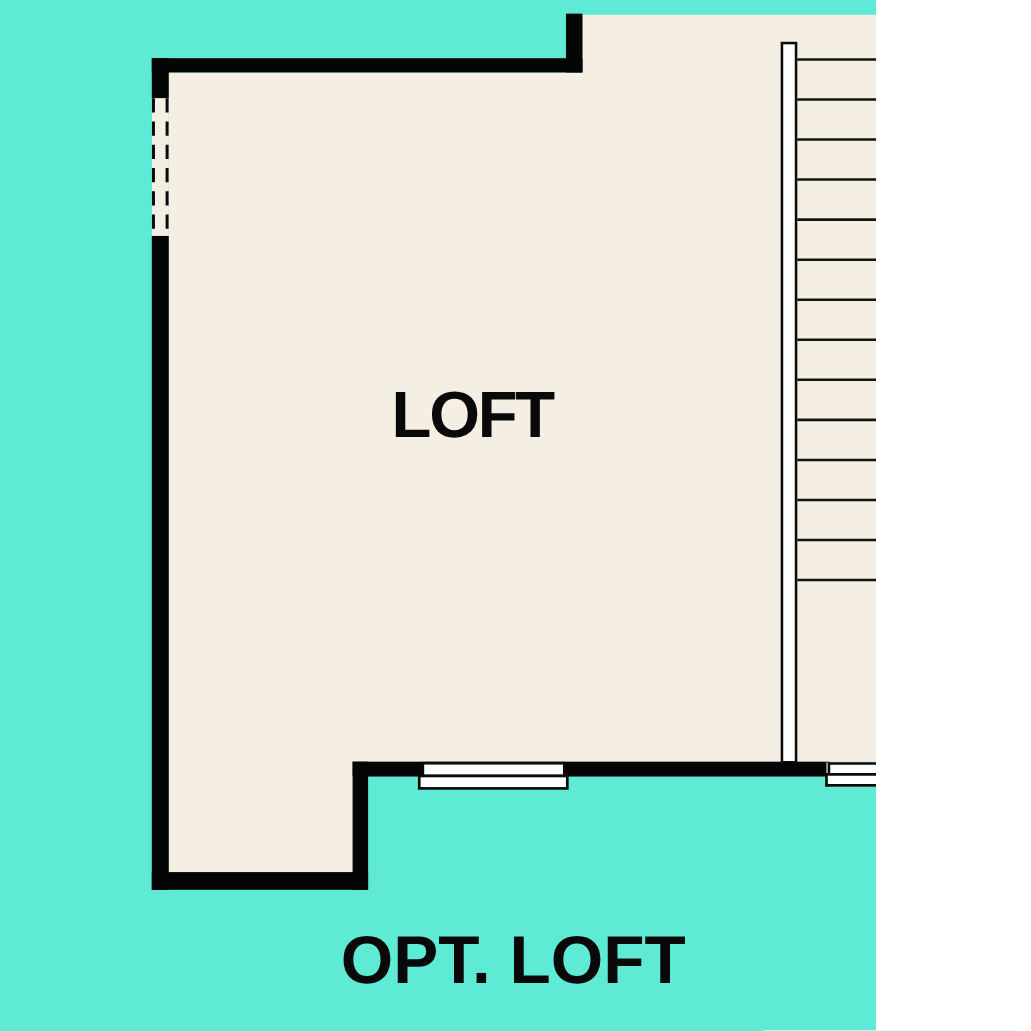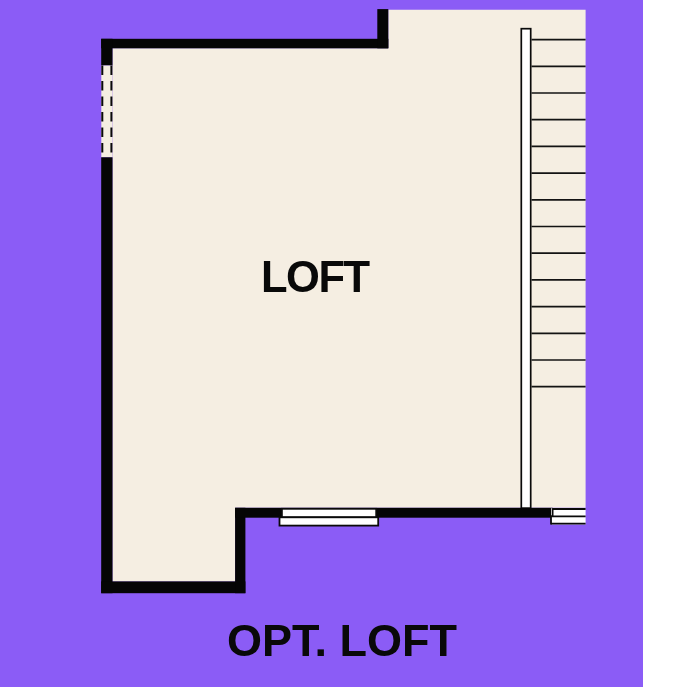--- a/index.html
+++ b/index.html
@@ -1,16 +1,16 @@
 <!DOCTYPE html>
 <html><head>
 <meta charset="utf-8">
 <style>
   html,body{margin:0;padding:0;background:#ffffff;}
-  #page{position:relative;width:643px;height:687px;background:#8b5cf6;overflow:hidden;}
+  #page{position:relative;width:584px;height:687px;background:#5eead4;overflow:hidden;}
   svg{display:block;}
   text{font-family:"Liberation Sans",sans-serif;font-weight:bold;fill:#090909;}
 </style>
 </head>
 <body>
 <div id="page">
 <svg width="687" height="687" viewBox="0 0 687 687" xmlns="http://www.w3.org/2000/svg">
 
   <polygon points="112.5,48.3 388.3,48.3 388.3,9.8 585.6,9.8 585.6,507.8 235.1,507.8 235.1,581.4 112.5,581.4" fill="#f5eee2"></polygon>
 

